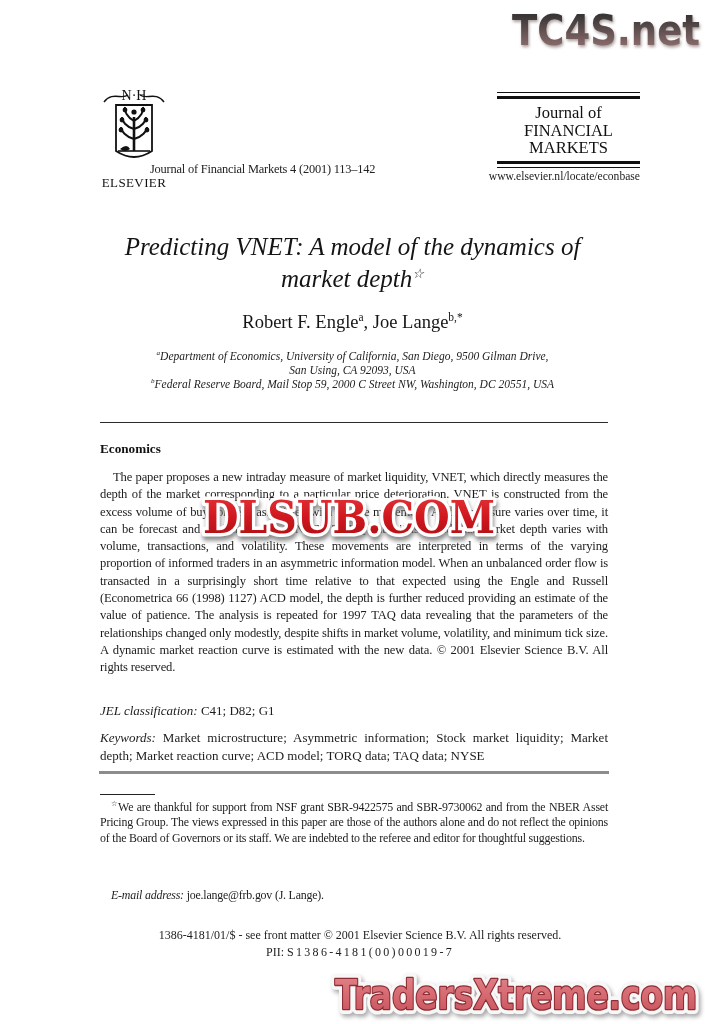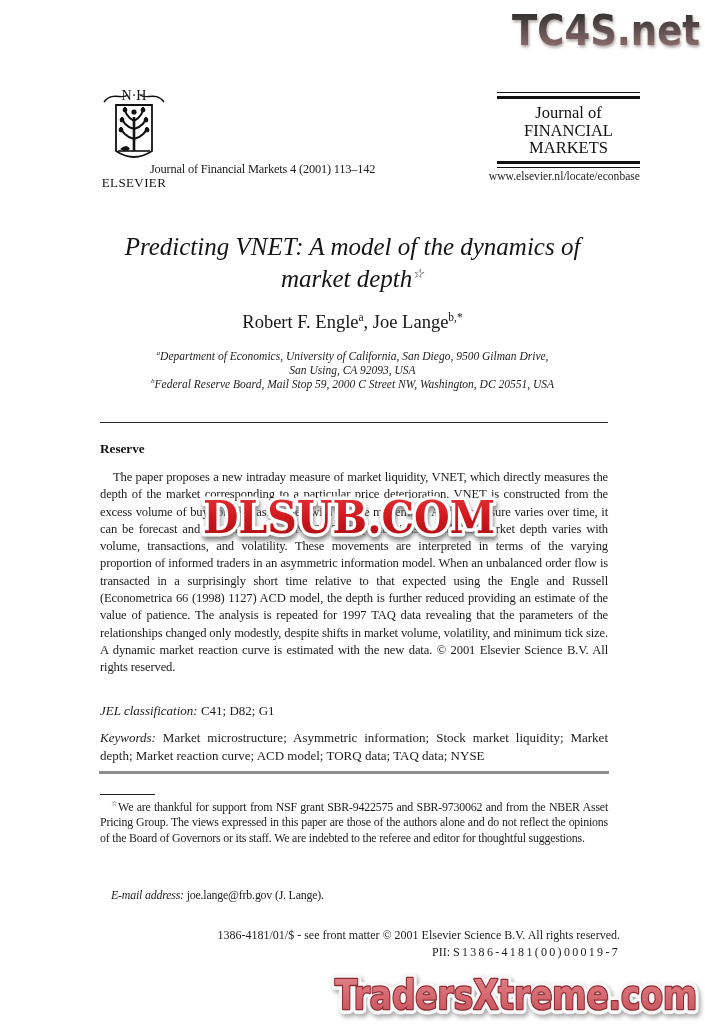--- a/index.html
+++ b/index.html
@@ -60,21 +60,21 @@
   .jel i, .keywords i, .fn-email i { font-style:italic; }
 
   
   .fn { position:absolute; left:100px; width:508px; font-size:11.9px;
         line-height:15.4px; letter-spacing:-0.2px; text-align:justify; color:#1c1c1c; }
   .fn-support { top:800px; text-indent:11px; }
   .fn-corresponding { top:867px; text-indent:11px; text-align:left; }
   .fn-email { top:888px; text-indent:11px; text-align:left; }
 
   
-  .imprint { position:absolute; left:100px; width:520px; font-size:12px; color:#1c1c1c; text-align:right; }
+  .imprint { position:absolute; left:100px; width:520px; font-size:12px; color:#1c1c1c; text-align:center; }
   .imprint-front { top:928px; }
   .imprint-pii { top:945px; }
   .pii-value { letter-spacing:2.3px; }
 </style>
 </head>
 <body>
 
 <div class="page">
 
   <svg class="wm-top" viewBox="0 0 196 52">
@@ -123,21 +123,21 @@
 
   <div class="authors"><span>Robert F. Engle</span><sup>a</sup><span>, </span><span>Joe Lange</span><sup>b,*</sup></div>
 
   <div class="affs">
     <div><sup>a</sup><span>Department of Economics, University of California, San Diego, 9500 Gilman Drive,</span></div>
     <div>San Using, CA 92093, USA</div>
     <div><sup>b</sup><span>Federal Reserve Board, Mail Stop 59, 2000 C Street NW, Washington, DC 20551, USA</span></div>
   </div>
 
   <div class="rule-main"></div>
-  <div class="abstract-head">Reserve</div>
+  <div class="abstract-head">Economics</div>
   <p class="abstract-body">The paper proposes a new intraday measure of market liquidity, VNET, which directly measures the depth of the market corresponding to a particular price deterioration. VNET is constructed from the excess volume of buys or sells associated with a price movement. As this measure varies over time, it can be forecast and explained. Using NYSE TORQ data, it is found that market depth varies with volume, transactions, and volatility. These movements are interpreted in terms of the varying proportion of informed traders in an asymmetric information model. When an unbalanced order flow is transacted in a surprisingly short time relative to that expected using the Engle and Russell (Econometrica 66 (1998) 1127) ACD model, the depth is further reduced providing an estimate of the value of patience. The analysis is repeated for 1997 TAQ data revealing that the parameters of the relationships changed only modestly, despite shifts in market volume, volatility, and minimum tick size. A dynamic market reaction curve is estimated with the new data.  ©  2001 Elsevier Science B.V. All rights reserved.</p>
 
   <svg class="wm-mid" viewBox="0 0 306 68">
     <defs>
       <linearGradient id="gDL" x1="0" y1="0" x2="0" y2="1">
         <stop offset="0" stop-color="#e5353a"></stop>
         <stop offset="0.5" stop-color="#cf181e"></stop>
         <stop offset="1" stop-color="#a80e13"></stop>
       </linearGradient>
     </defs>

